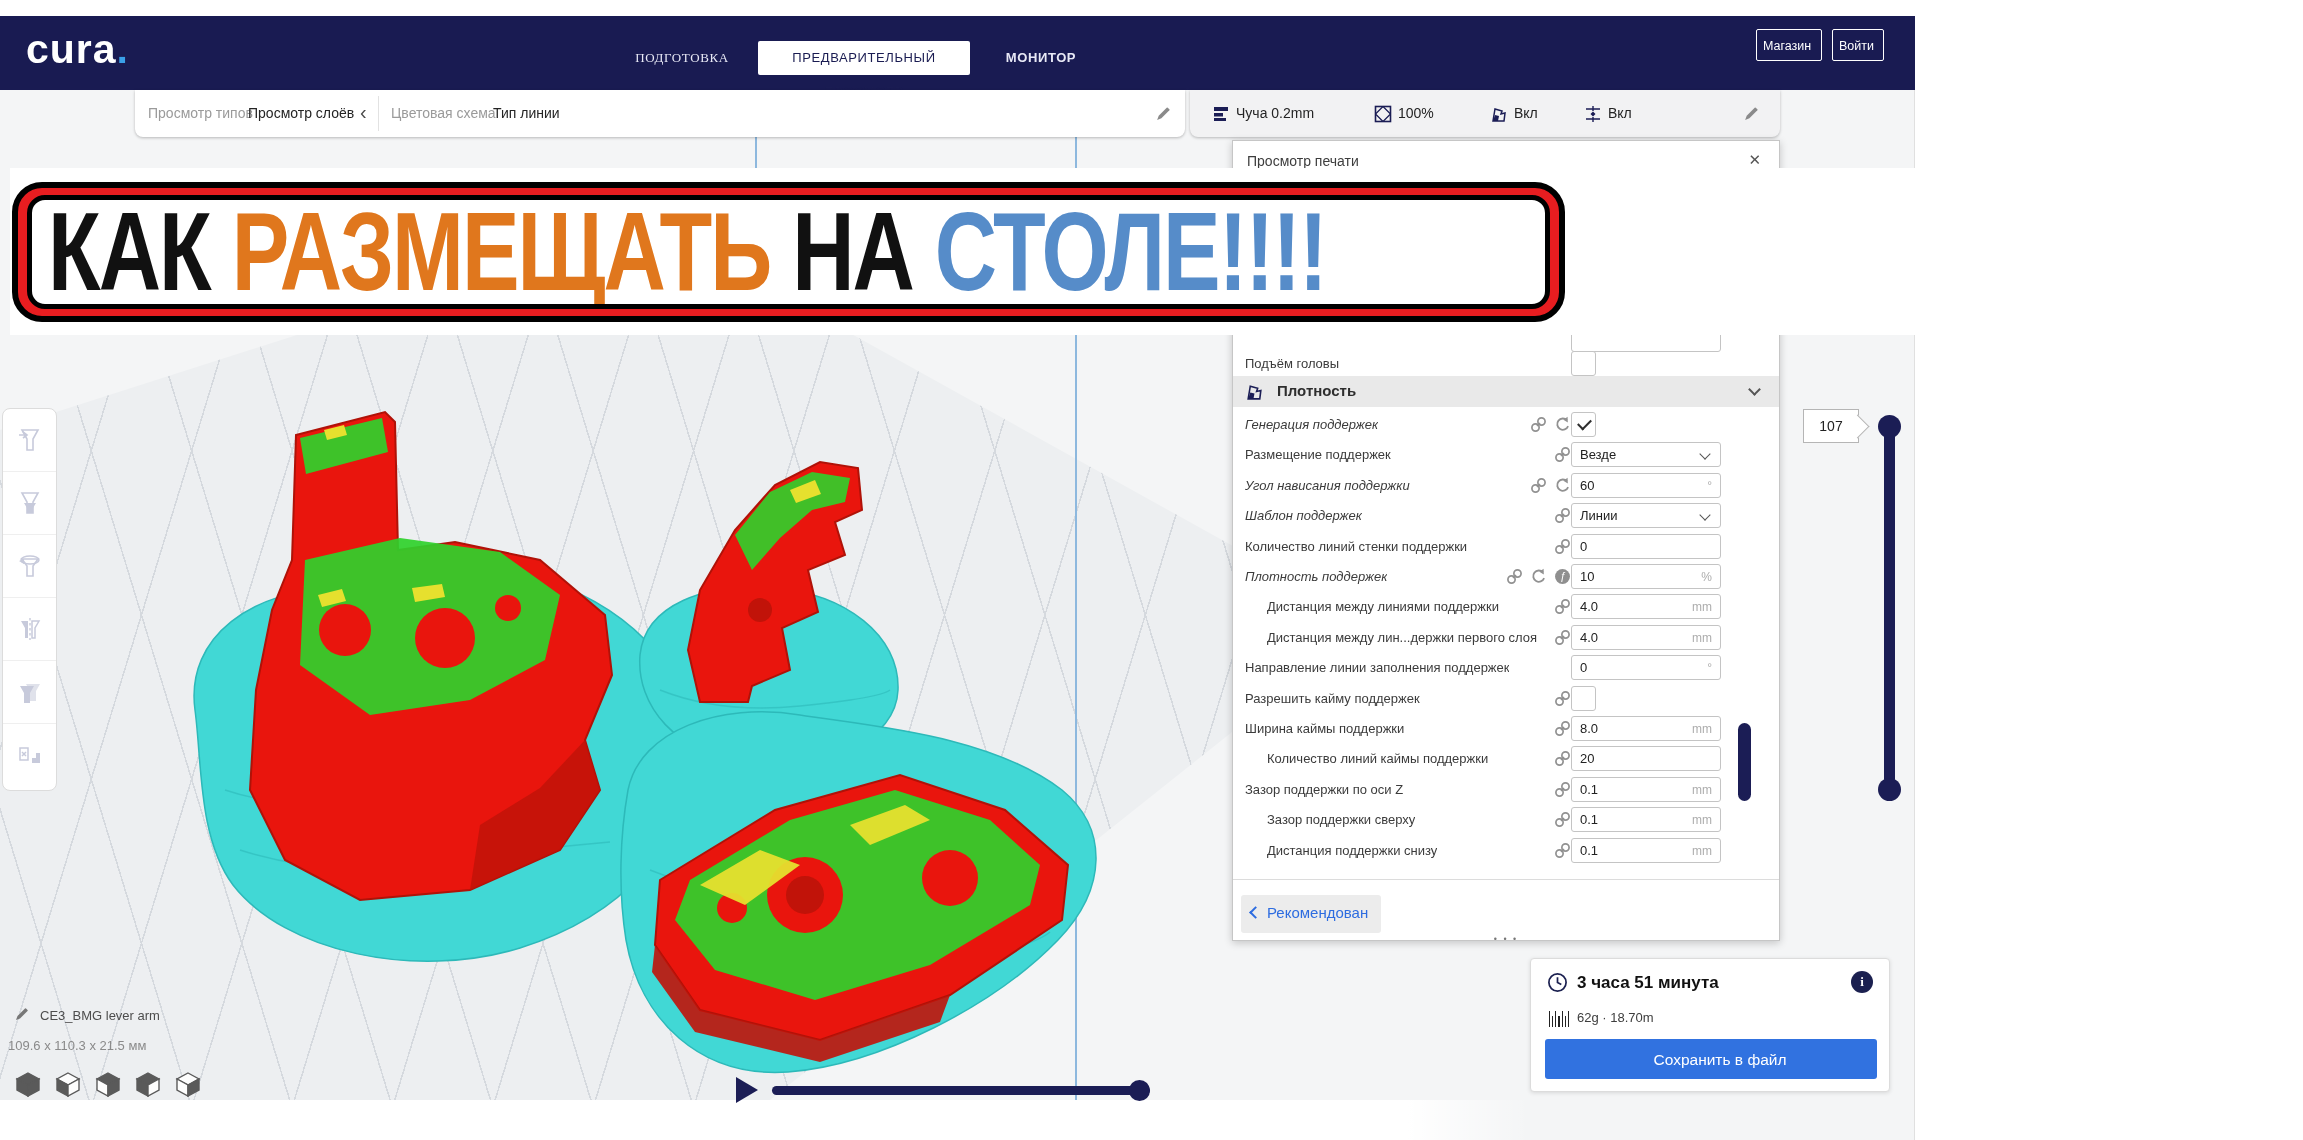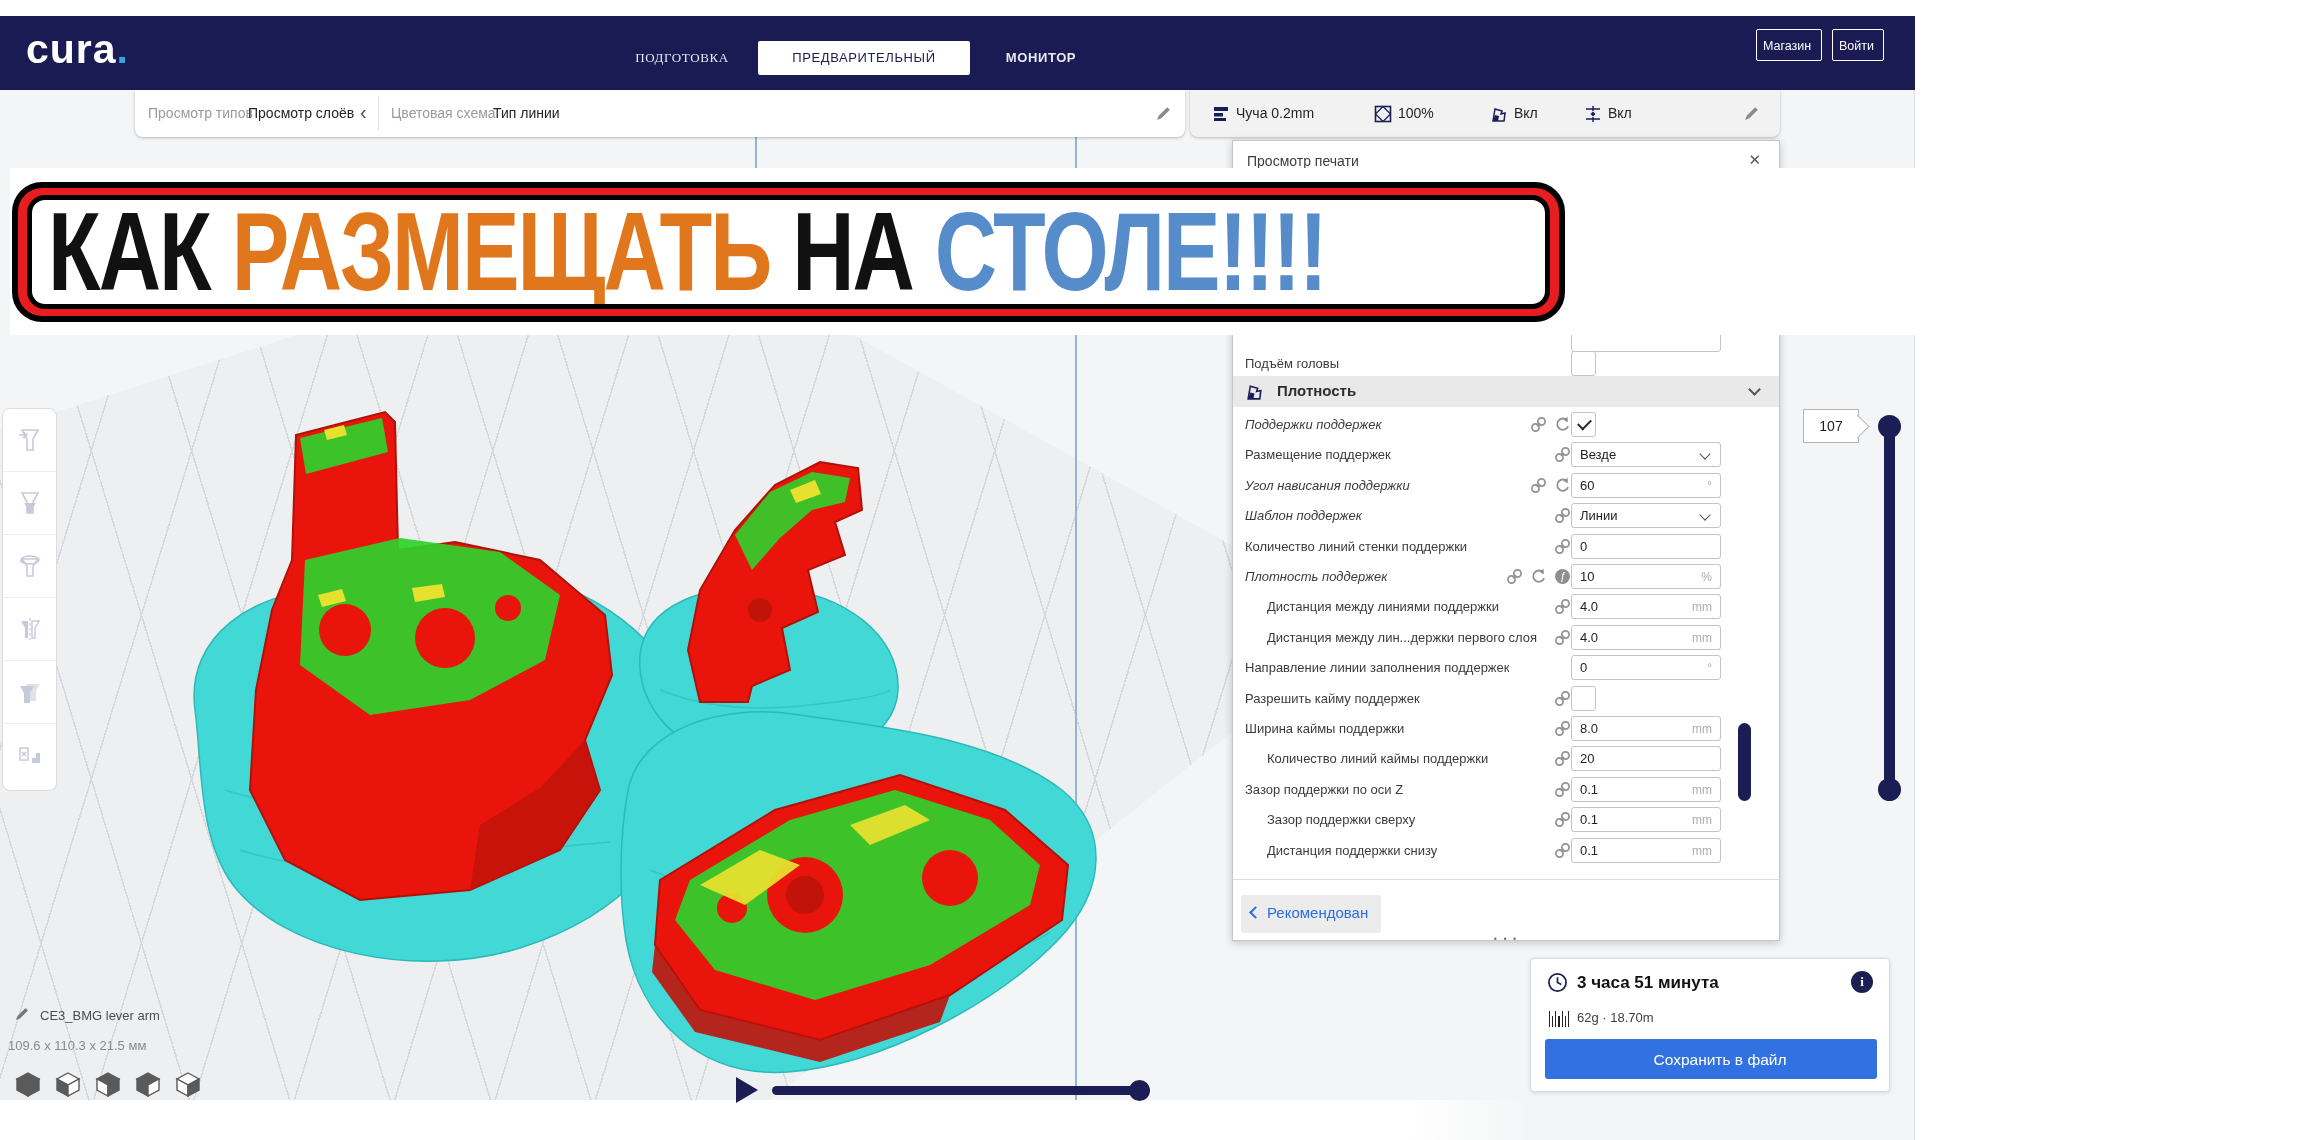--- a/index.html
+++ b/index.html
@@ -231,21 +231,21 @@
           <div class="inbox">
             <span class="val"></span>
           </div>
         </div>
         <div class="set-row" style="top: 210px;">
           <span class="lbl" style="left: 0px;">Подъём головы</span>
           <span class="icons"></span>
           <div class="cbox"></div>
         </div>
         <div class="set-row" style="top: 271px;">
-          <span class="lbl" style="left: 0px; font-style: italic;">Поддержки поддержек</span>
+          <span class="lbl" style="left: 0px; font-style: italic;">Генерация поддержек</span>
           <span class="icons">
             <svg viewBox="0 0 16 16">
               <circle cx="5.2" cy="10.8" r="3.4" fill="none" stroke="#919191" stroke-width="1.6"></circle>
               <circle cx="10.8" cy="5.2" r="3.4" fill="none" stroke="#919191" stroke-width="1.6"></circle>
               <path d="M6.6 9.4 L9.4 6.6" stroke="#919191" stroke-width="1.6"></path>
             </svg>
             <svg viewBox="0 0 16 16">
               <path d="M12.2 4 A5.3 5.3 0 1 0 13.3 9.6" fill="none" stroke="#919191" stroke-width="1.7"></path>
               <path d="M12.8 0.8 L8.8 3.6 L13 6 Z" fill="#919191"></path>
             </svg>

